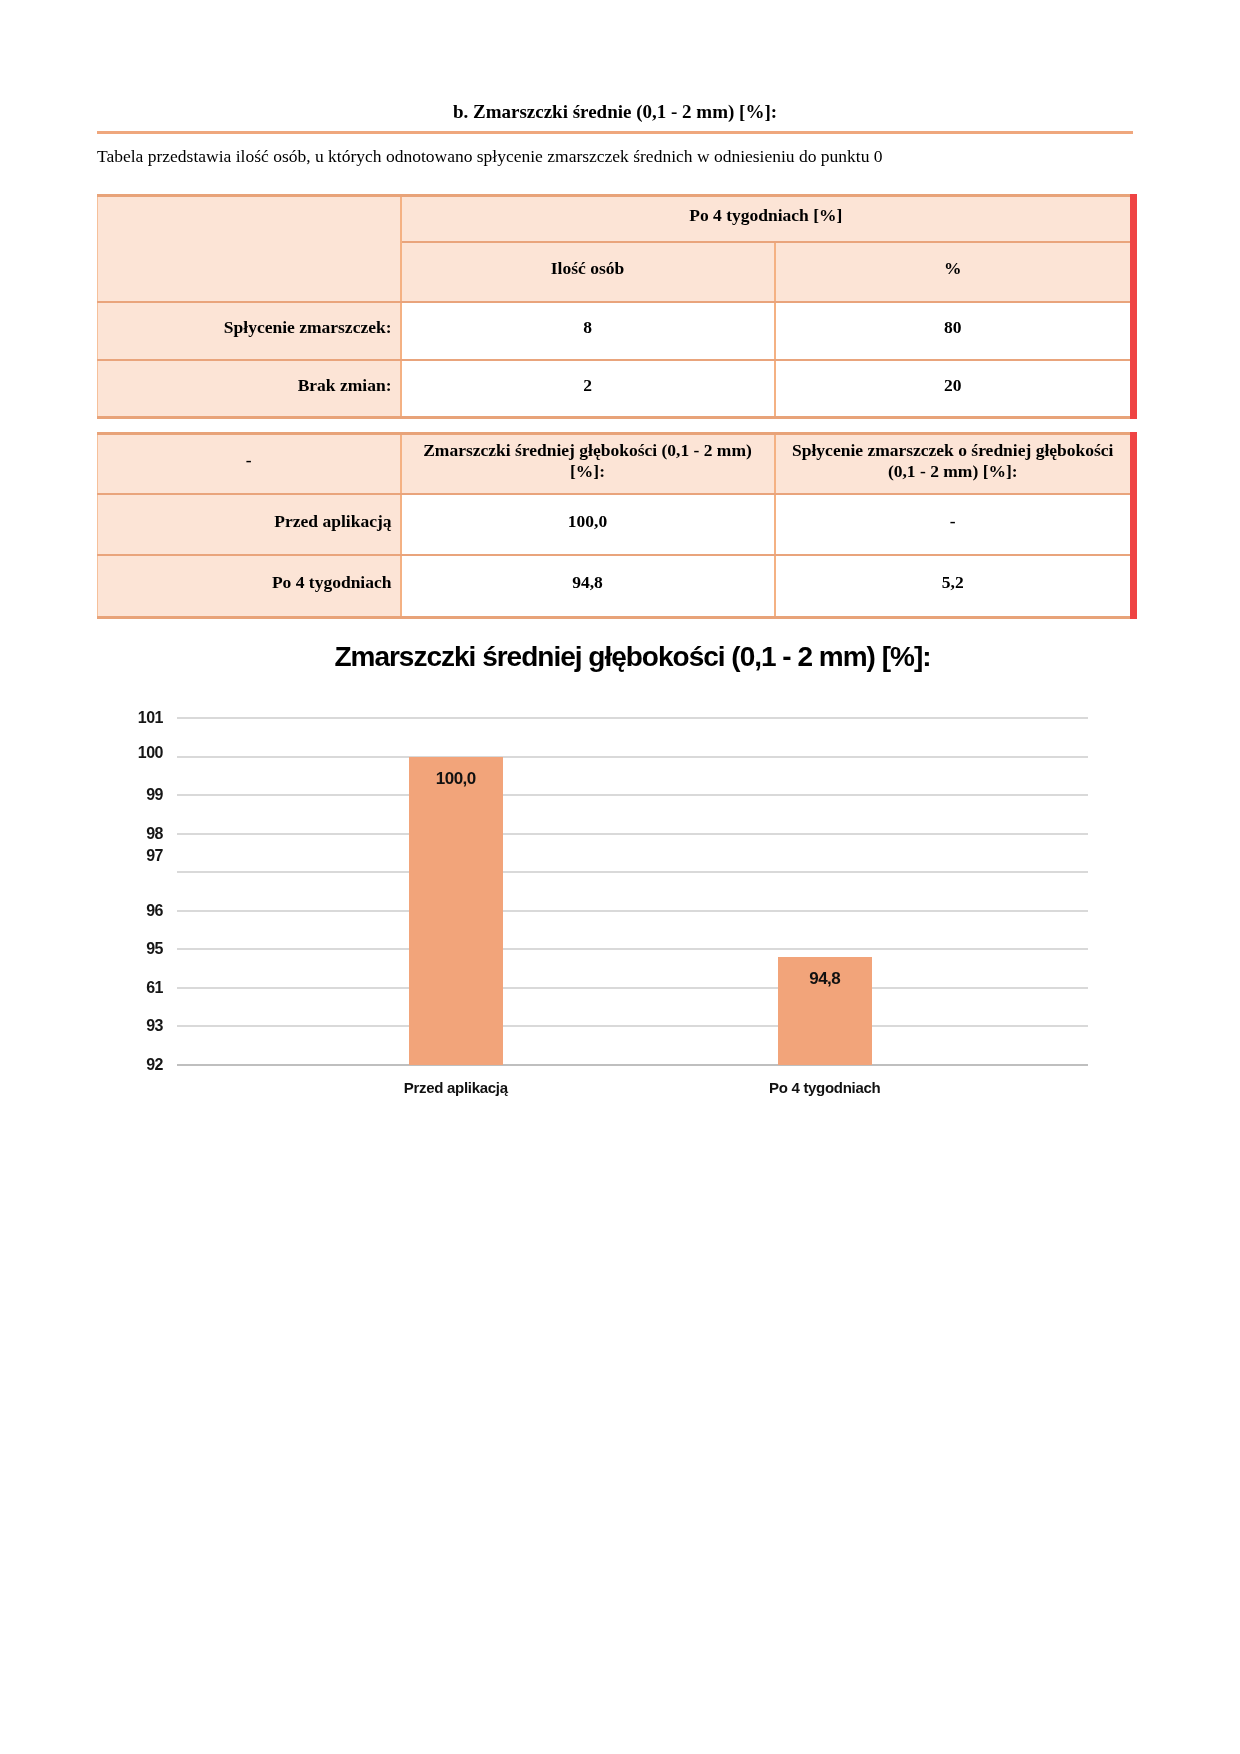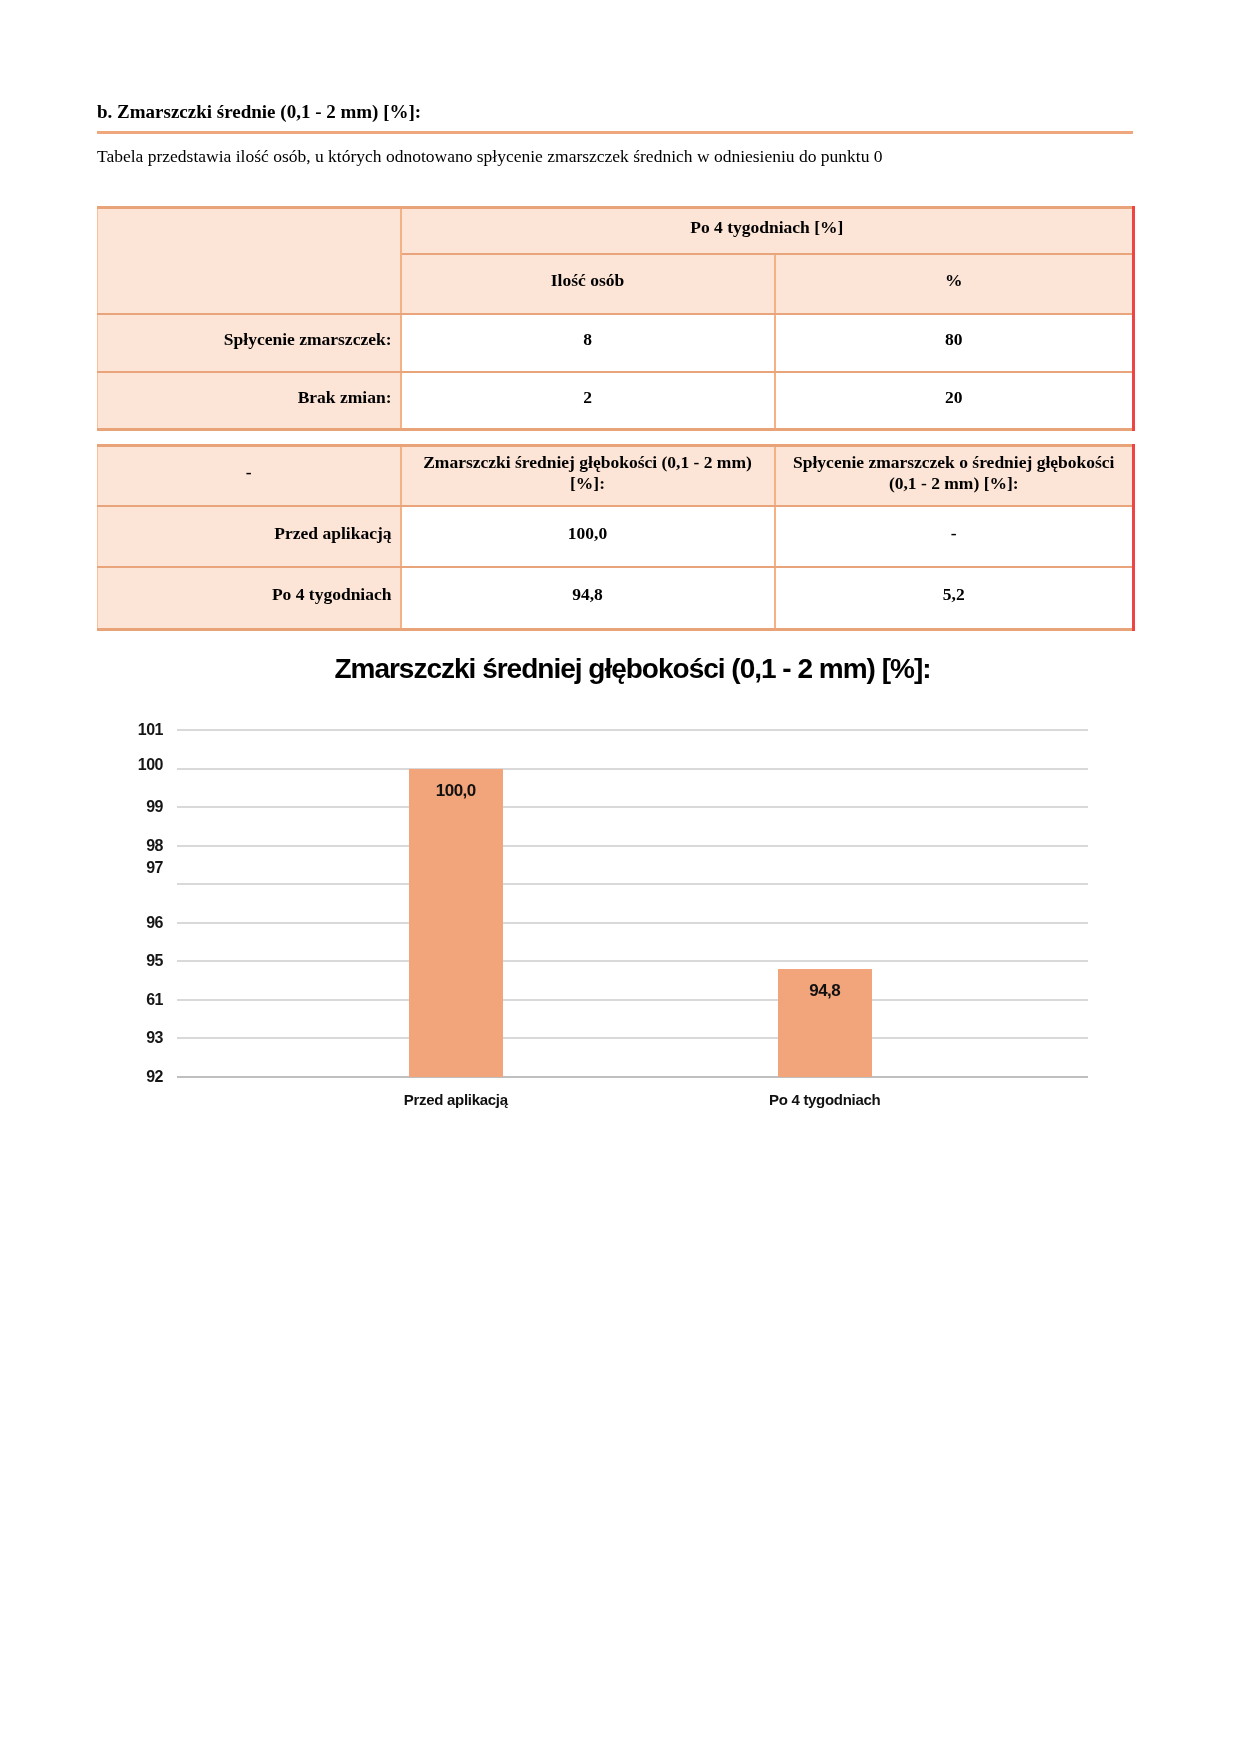--- a/index.html
+++ b/index.html
@@ -4,40 +4,40 @@
 <style>
   html,body{margin:0;padding:0;}
   body{
     width:1240px;height:1754px;background:#ffffff;overflow:hidden;
     font-family:"Liberation Serif", serif;color:#000;
   }
   .content{
     width:1036px;margin:0;padding:100px 0 0 97px;
   }
   .heading{
-    font-size:19px;font-weight:bold;line-height:24px;
+    font-size:19px;font-weight:bold;line-height:24px;text-align:center;
   }
   .rule{
     height:3px;background:#EFA77D;margin-top:7px;
   }
   .caption{
-    font-size:17.5px;line-height:24px;margin-top:10px;margin-bottom:38px;
+    font-size:17.5px;line-height:24px;margin-top:10px;margin-bottom:26px;
   }
   table{
     border-collapse:collapse;width:1036px;table-layout:fixed;
     font-family:"Liberation Serif", serif;font-size:17.5px;font-weight:bold;
     border-top:3px solid #E8A379;border-bottom:3px solid #E8A379;
   }
   td{
     border:2px solid #E9A47C;
     border-left-color:#F4B183;border-right-color:#F4B183;
     text-align:center;vertical-align:middle;padding:4px 8px 10px 8px;
   }
   td:first-child{border-left:1px solid #F6C09A;}
-  td:last-child{border-right:3px solid #ef4444;}
+  td:last-child{border-right:7px solid #ef4444;}
   .fill{background:#FCE4D6;}
   .label-cell{text-align:right;padding-left:10px;margin-left:32px;}
   .t1-r1{height:46px;}
   .t1-r2{height:60px;}
   .t1-r3{height:58px;}
   .t1-r4{height:58px;padding-left:44px;}
   .t2-rh{height:60px;}
   .t2-r1{height:61px;}
   .t2-r2{height:63px;}
   .tables-gap{height:13px;}

